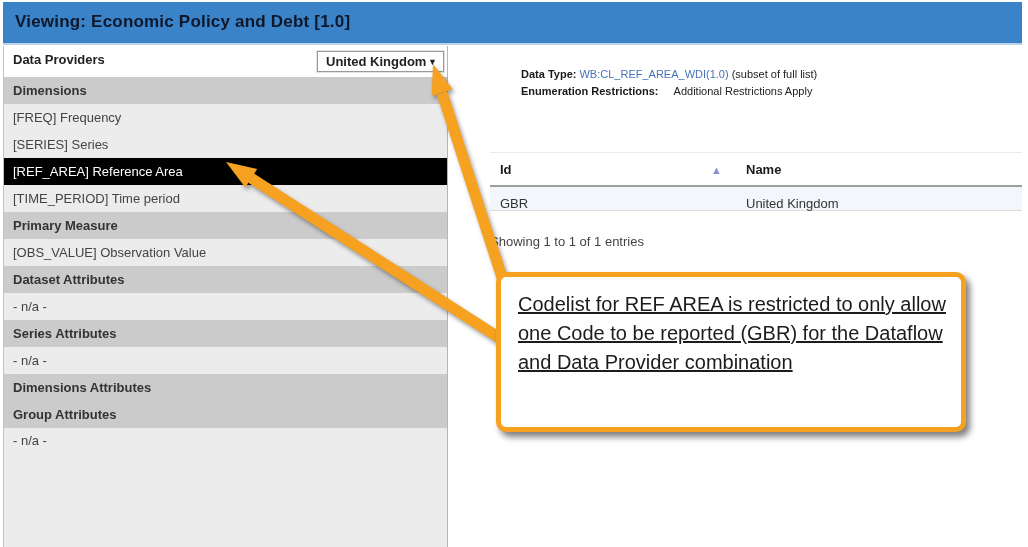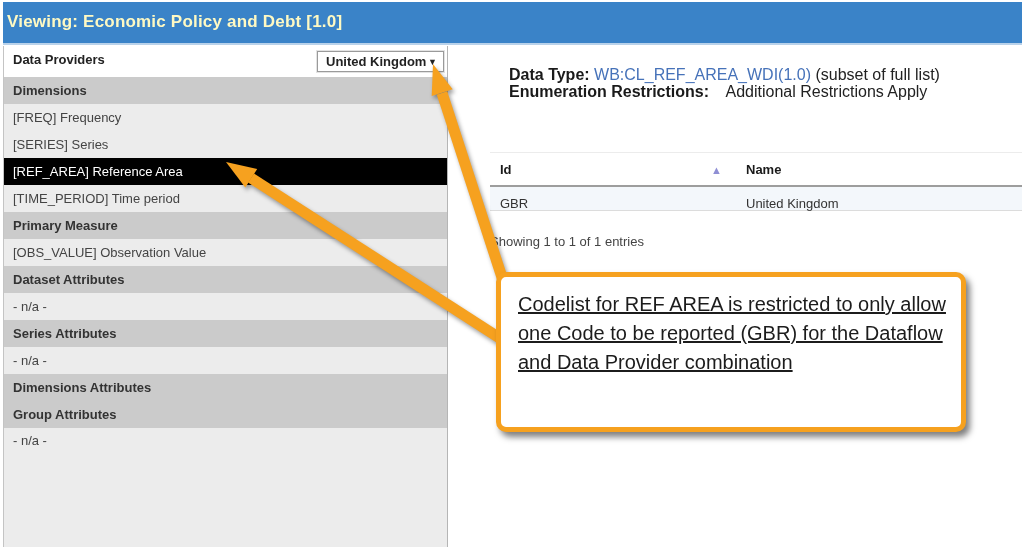--- a/index.html
+++ b/index.html
@@ -6,21 +6,21 @@
   html,body { background:#fff; }
   body { font-family:"Liberation Sans", sans-serif; }
   #stage { position:relative; width:1028px; height:547px; background:#fff; overflow:hidden; }
 
   
   .titlebar {
     position:absolute; left:3px; top:2px; width:1019px; height:43px;
     background:#3a83c8; border-bottom:2px solid #b9d2ea;
   }
   .titlebar .title {
-    color:#fef9c3; font-size:17px; font-weight:bold; line-height:40px; padding-left:4px;
+    color:#0f172a; font-size:17px; font-weight:bold; line-height:40px; padding-left:12px;
     letter-spacing:.2px;
   }
 
   
   .sidepanel {
     position:absolute; left:3px; top:46px; width:445px; height:501px;
     background:#fff; border-left:1px solid #c4c4c4; border-right:1px solid #b5b5b5;
     display:flex; flex-direction:column;
   }
   .providers-row {
@@ -39,21 +39,21 @@
   .dropdown .caret { font-size:9px; color:#222; }
 
   .srow { height:27px; margin-bottom:0; line-height:27px; font-size:13px; padding-left:9px;
           white-space:nowrap; overflow:hidden; }
   .srow.sec { background:#cbcbcb; color:#333; font-weight:bold; }
   .srow.itm { background:#ececec; color:#444; }
   .srow.sel { background:#000000; color:#fff; }
   .srow.fill { flex:1; line-height:26px; }
 
   
-  .meta { position:absolute; left:509px; top:66px; font-size:16px; color:#222; line-height:17px; }
+  .meta { position:absolute; left:521px; top:66px; font-size:11px; color:#222; line-height:17px; }
   .meta .lbl { font-weight:bold; color:#1a1a1a; }
   .meta a.dtlink { color:#4672b9; text-decoration:none; }
   .meta .enum-val { margin-left:12px; }
 
   
   .codelist { position:absolute; left:490px; top:152px; width:532px; border-top:1px solid #ececec; }
   .thead { display:flex; height:34px; border-bottom:2px solid #9d9d9d; }
   .th { font-size:13px; font-weight:bold; color:#1a1a1a; line-height:34px; position:relative; }
   .th.id { width:250px; padding-left:10px; }
   .th.name { flex:1; padding-left:6px; }

